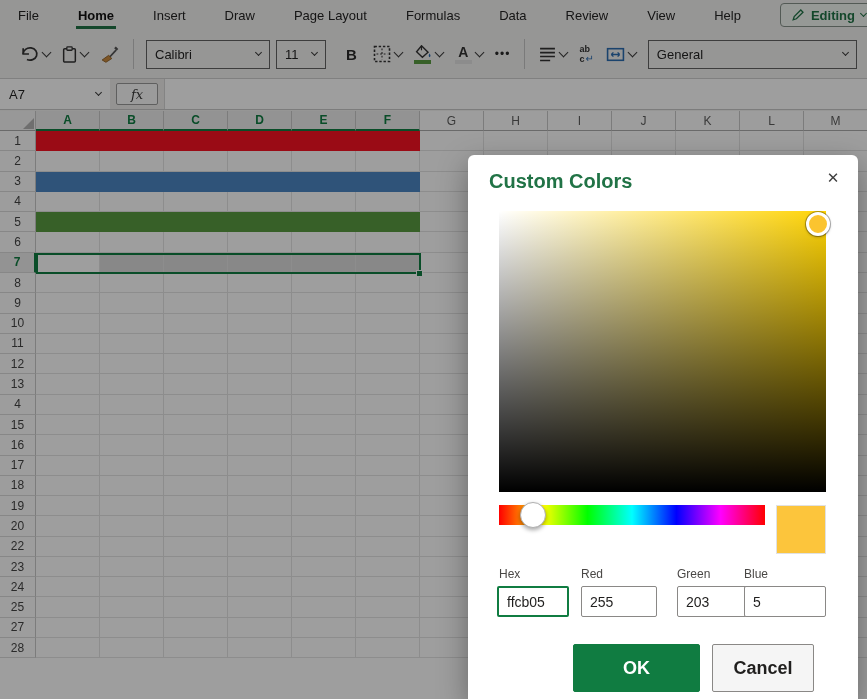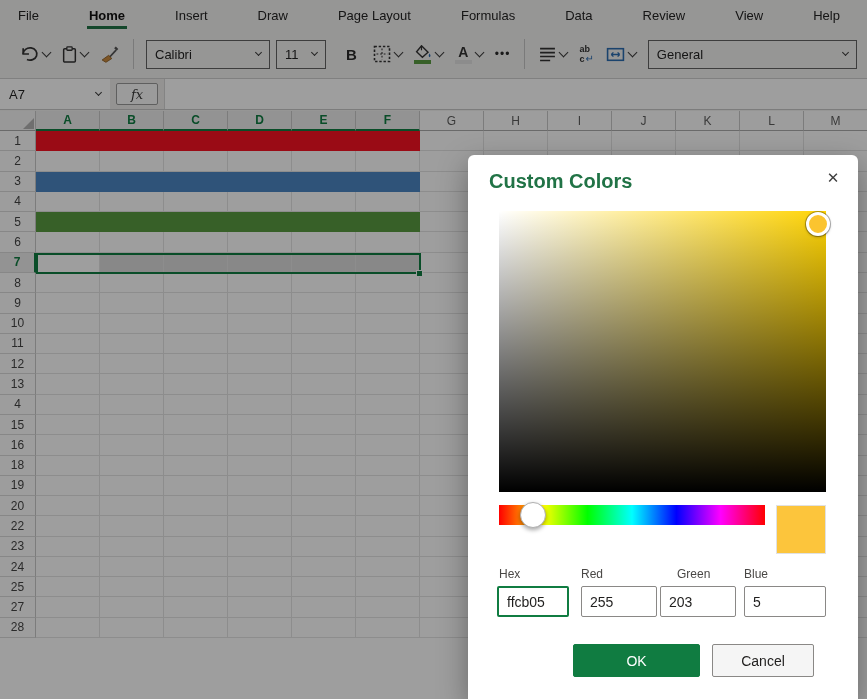--- a/index.html
+++ b/index.html
@@ -1,20 +1,20 @@
 <!DOCTYPE html>
 <html><head>
 <meta charset="utf-8">
 <style>
   *{box-sizing:border-box;margin:0;padding:0;}
   html,body{width:867px;height:699px;}
   body{position:relative;overflow:hidden;font-family:"Liberation Sans",sans-serif;background:#f3f2f1;}
 
   
-  .menubar{height:30px;display:flex;align-items:center;padding:0 10px 0 18px;gap:50px;background:#f3f2f1;}
+  .menubar{height:30px;display:flex;align-items:center;padding:0 10px 0 18px;gap:39px;background:#f3f2f1;}
   .menu-item{font-size:13px;color:#242424;position:relative;height:30px;display:flex;align-items:center;white-space:nowrap;cursor:default;}
   .menu-item.active{font-weight:bold;color:#111;}
   .menu-item.active::after{content:"";position:absolute;left:-2px;right:-2px;bottom:1px;height:3px;background:#217346;}
   .editing-pill{margin-left:auto;display:flex;align-items:center;gap:6px;border:1px solid #87928a;background:#f2f7f3;border-radius:4px;padding:3px 10px;color:#217346;font-weight:bold;font-size:13px;height:24px;}
   .chev{display:inline-block;width:7px;height:7px;border-right:1.5px solid #3a3a3a;border-bottom:1.5px solid #3a3a3a;transform:rotate(45deg);margin-top:-3px;}
   .chev.green{border-color:#217346;}
   .chev.small{width:5px;height:5px;}
 
   .toolbar{height:49px;display:flex;align-items:center;padding:0 16px 0 14px;background:#f3f2f1;border-bottom:1px solid #cfcfcf;}
   .tb-btn{display:flex;align-items:center;gap:4px;padding:0 6px;height:34px;color:#2b2b2b;}
@@ -63,23 +63,23 @@
   .sv-thumb{position:absolute;left:338px;top:57px;width:24px;height:24px;border-radius:50%;background:#fbc42f;border:3px solid #fff;box-shadow:0 0 0 1px rgba(0,0,0,0.28),0 1px 3px rgba(0,0,0,0.3);}
   .hue-bar{position:absolute;left:31px;top:350px;width:266px;height:20px;
     background:linear-gradient(to right,#f00 0%,#ff0 16.7%,#0f0 33.3%,#0ff 50%,#00f 66.7%,#f0f 83.3%,#f00 100%);}
   .hue-thumb{position:absolute;left:52px;top:347px;width:26px;height:26px;border-radius:50%;background:#fff;border:1px solid #b0b0b0;box-shadow:0 2px 4px rgba(0,0,0,0.35);}
   .swatch{position:absolute;left:308px;top:350px;width:50px;height:49px;background:#fcc53c;border:1px solid #e1e1e1;}
   .field-label{position:absolute;top:412px;font-size:12px;color:#494745;}
   .lbl-hex{left:31px;}.lbl-red{left:113px;}.lbl-green{left:209px;}.lbl-blue{left:276px;}
   .field-input{position:absolute;top:431px;height:31px;border:1px solid #8a8886;border-radius:2px;font:14px "Liberation Sans",sans-serif;color:#201f1e;padding:0 8px;background:#fff;outline:none;}
   .in-hex{left:29px;width:72px;border:2px solid #107c41;}
   .in-red{left:113px;width:76px;}
-  .in-green{left:192px;width:76px;}
+  .in-green{left:209px;width:76px;}
   .in-blue{left:276px;width:82px;}
-  .btn{position:absolute;top:489px;height:33px;border-radius:2px;font-size:14px;font-weight:normal;display:flex;align-items:center;justify-content:center;cursor:default;}
+  .btn{position:absolute;top:489px;height:48px;border-radius:2px;font-size:18px;font-weight:bold;display:flex;align-items:center;justify-content:center;cursor:default;}
   .btn-ok{left:105px;width:127px;background:#107c41;border:1px solid #107c41;color:#fff;}
   .btn-cancel{left:244px;width:102px;background:#f5f5f5;border:1px solid #8a8886;color:#201f1e;}
 </style>
 </head>
 <body>
 
 <div class="menubar">
 
   <div class="menu-item">File</div>
     <div class="menu-item active">Home</div>
@@ -467,20 +467,36 @@
         <div class="cell"></div>
         <div class="cell"></div>
         <div class="cell"></div>
         <div class="cell"></div>
         <div class="cell"></div>
         <div class="cell"></div>
         <div class="cell"></div>
         <div class="cell"></div>
       </div>
       <div class="grid-row">
+        <div class="rowheader">17</div>
+        <div class="cell"></div>
+        <div class="cell"></div>
+        <div class="cell"></div>
+        <div class="cell"></div>
+        <div class="cell"></div>
+        <div class="cell"></div>
+        <div class="cell"></div>
+        <div class="cell"></div>
+        <div class="cell"></div>
+        <div class="cell"></div>
+        <div class="cell"></div>
+        <div class="cell"></div>
+        <div class="cell"></div>
+      </div>
+      <div class="grid-row">
         <div class="rowheader">18</div>
         <div class="cell"></div>
         <div class="cell"></div>
         <div class="cell"></div>
         <div class="cell"></div>
         <div class="cell"></div>
         <div class="cell"></div>
         <div class="cell"></div>
         <div class="cell"></div>
         <div class="cell"></div>

